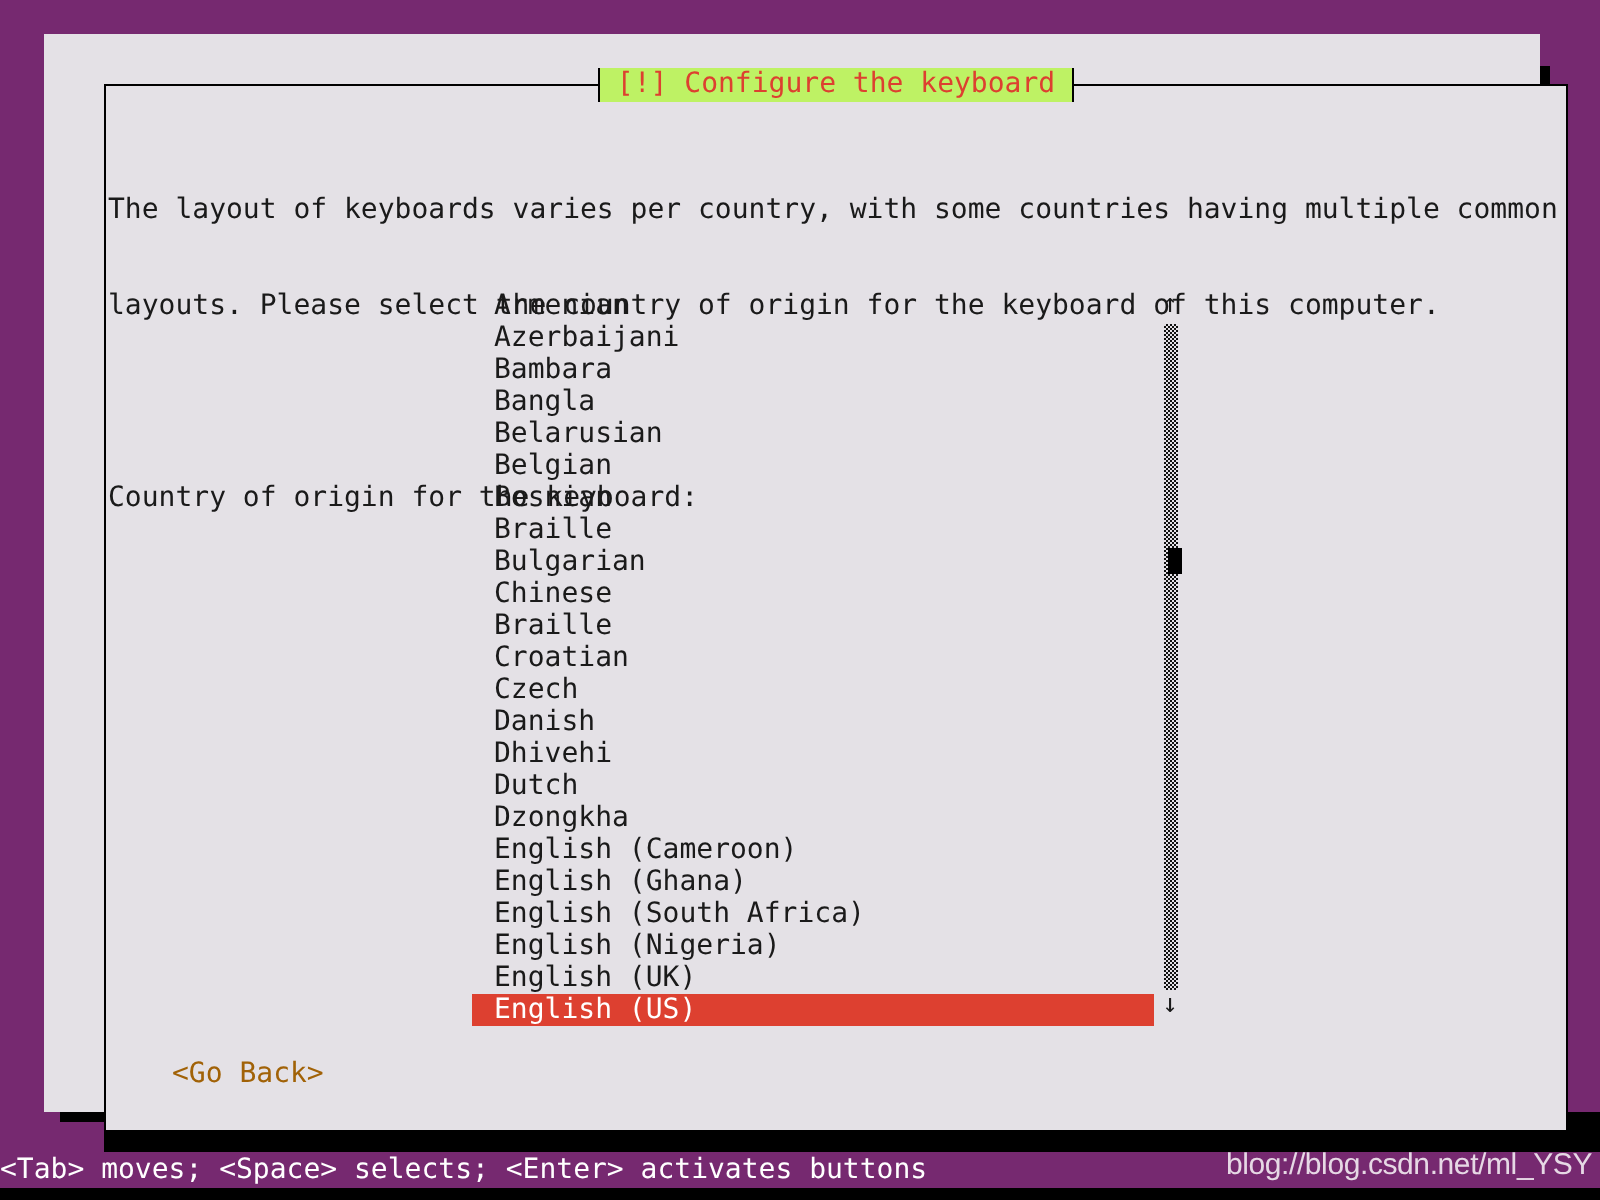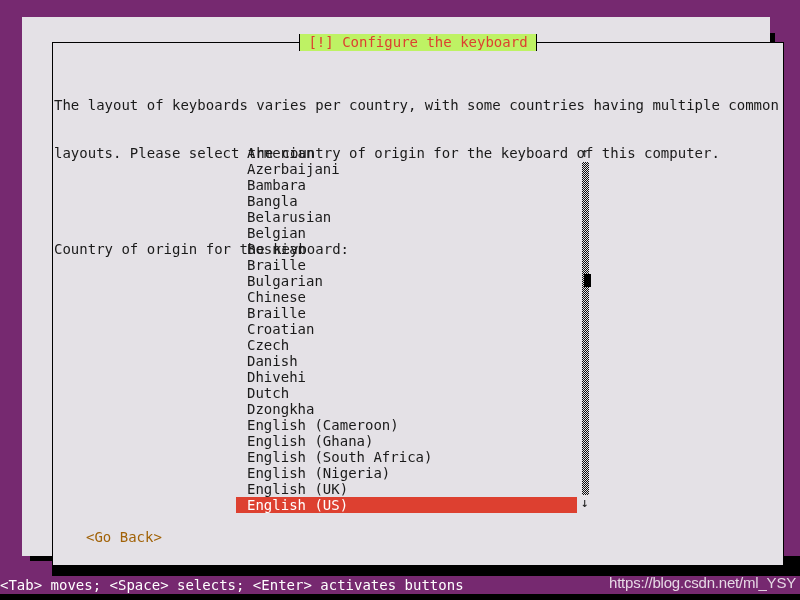--- a/index.html
+++ b/index.html
@@ -280,17 +280,17 @@
         <div class="sb-thumb"></div>
       </div>
       <div class="sb-arrow down">↓</div>
     </div>
 
     <div class="go-back">&lt;Go Back&gt;</div>
   </div>
 
   <div class="status-bar">
     <span class="status-text">&lt;Tab&gt; moves; &lt;Space&gt; selects; &lt;Enter&gt; activates buttons</span>
-    <span class="watermark">https://blog.csdn.net/ml_YSY</span>
+    <span class="watermark">blog://blog.csdn.net/ml_YSY</span>
   </div>
   <div class="status-under"></div>
 
 </div>
 
 </body></html>

